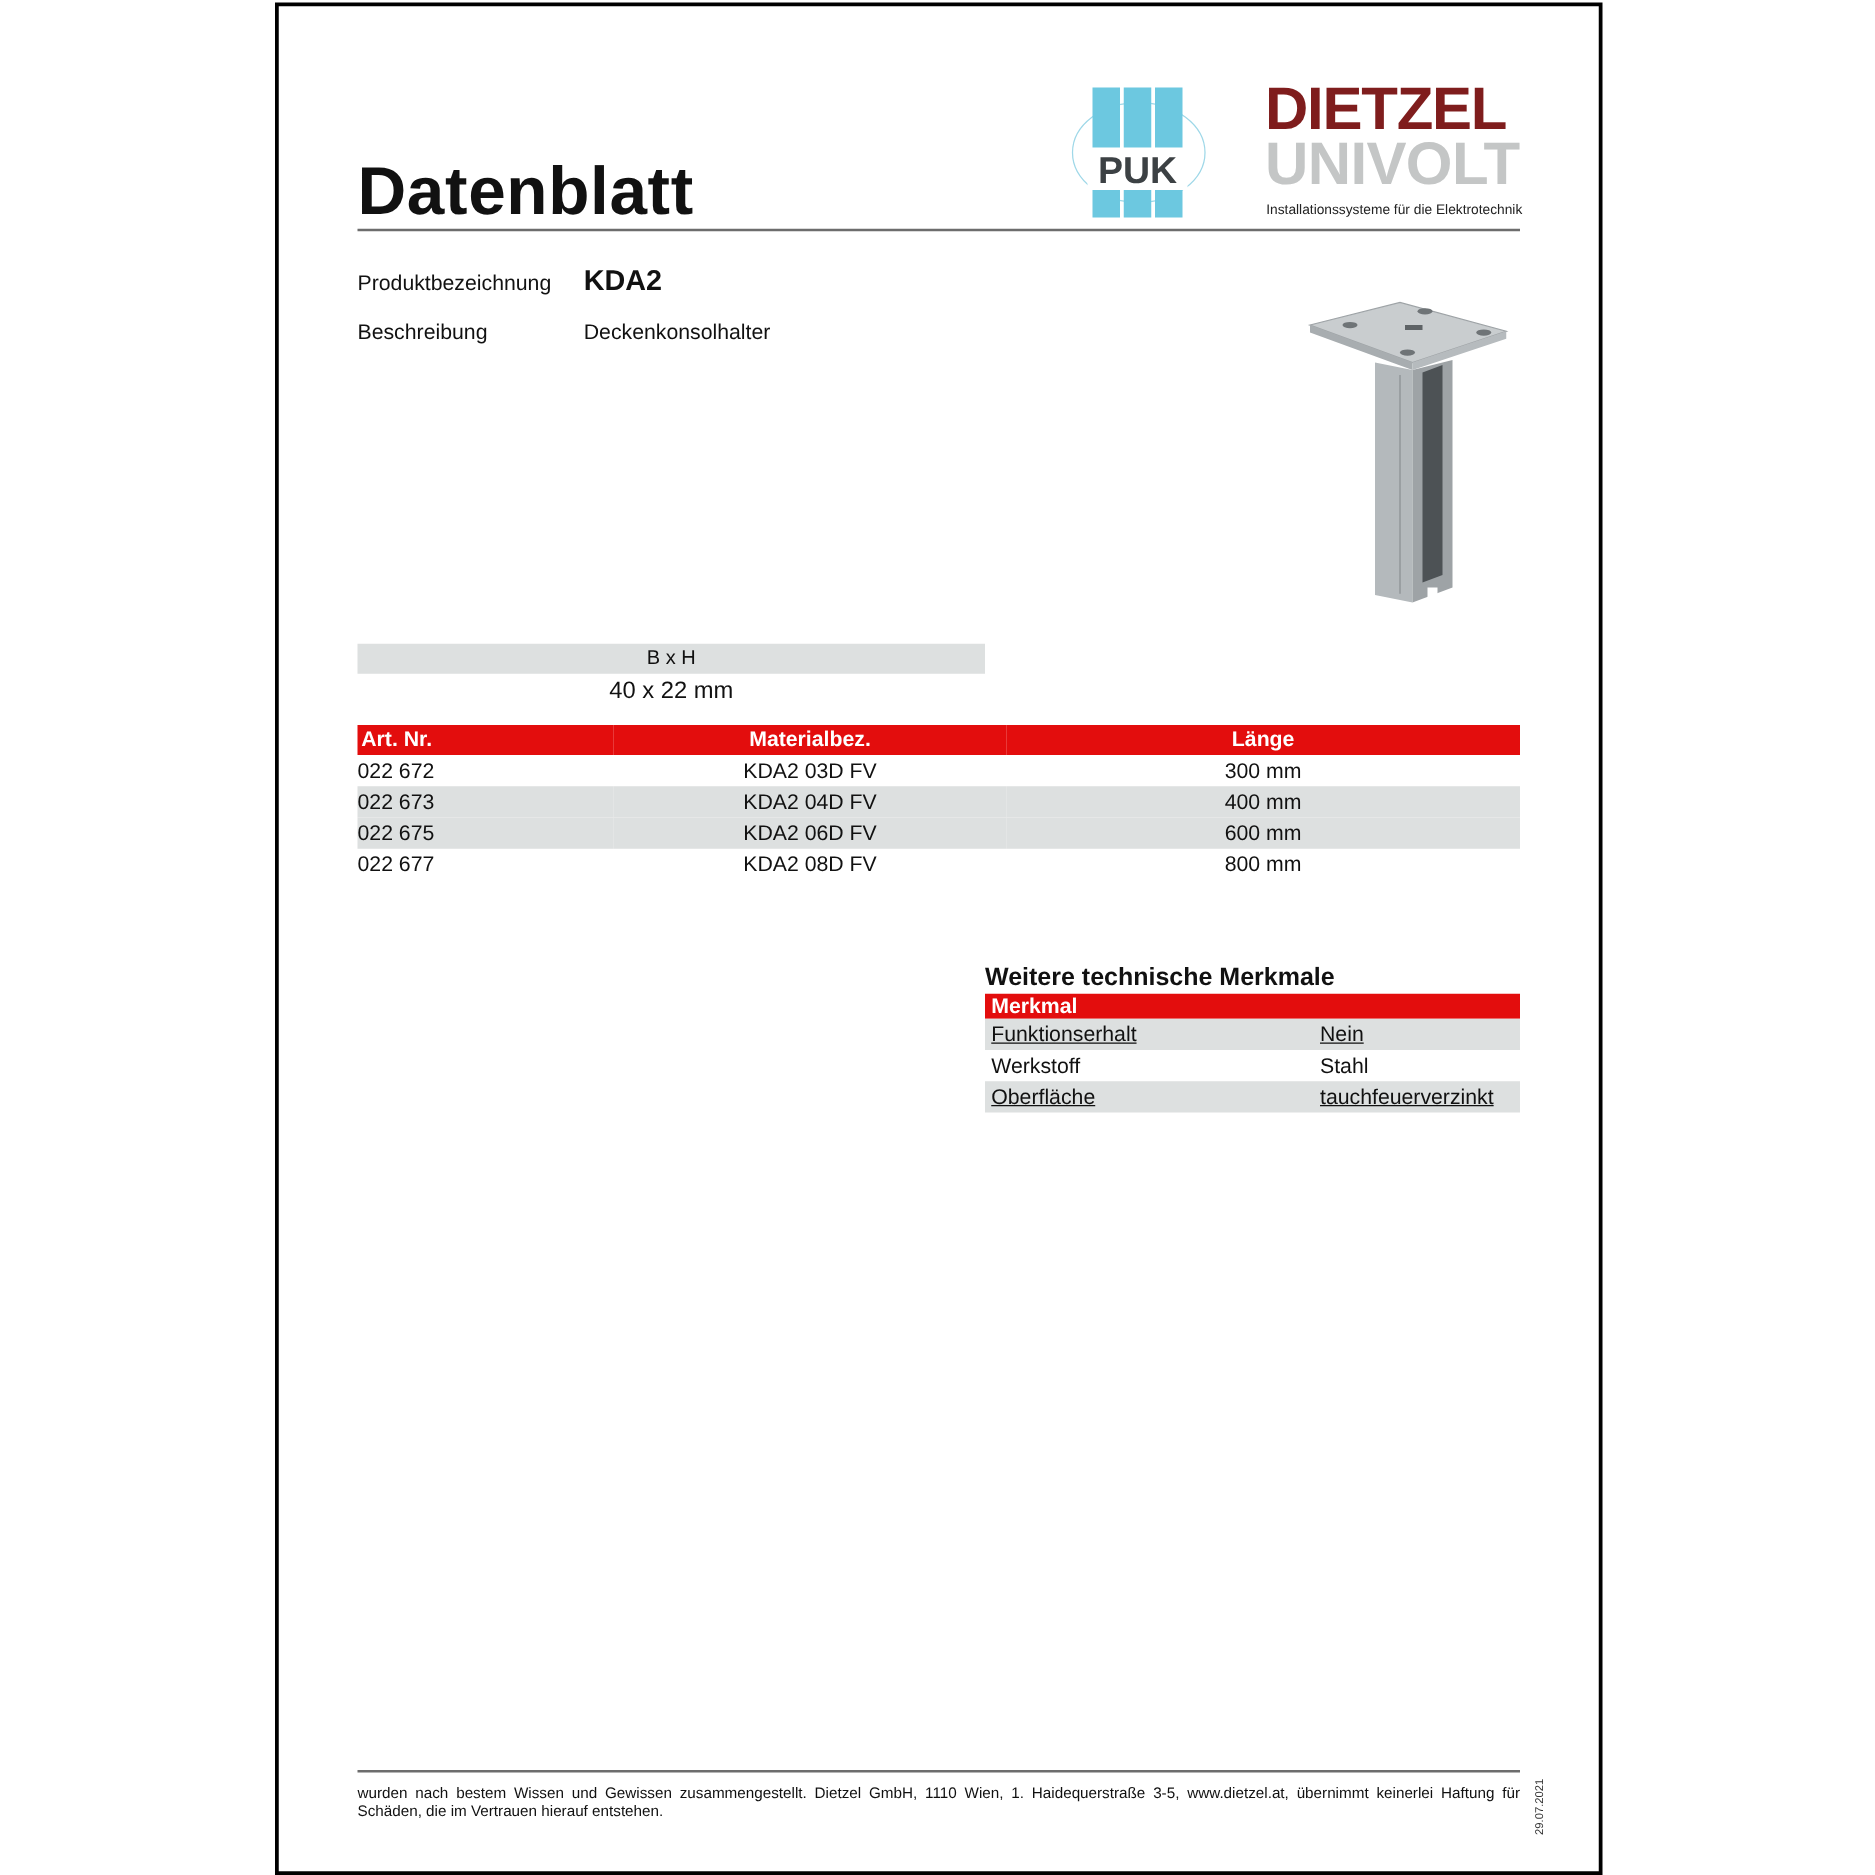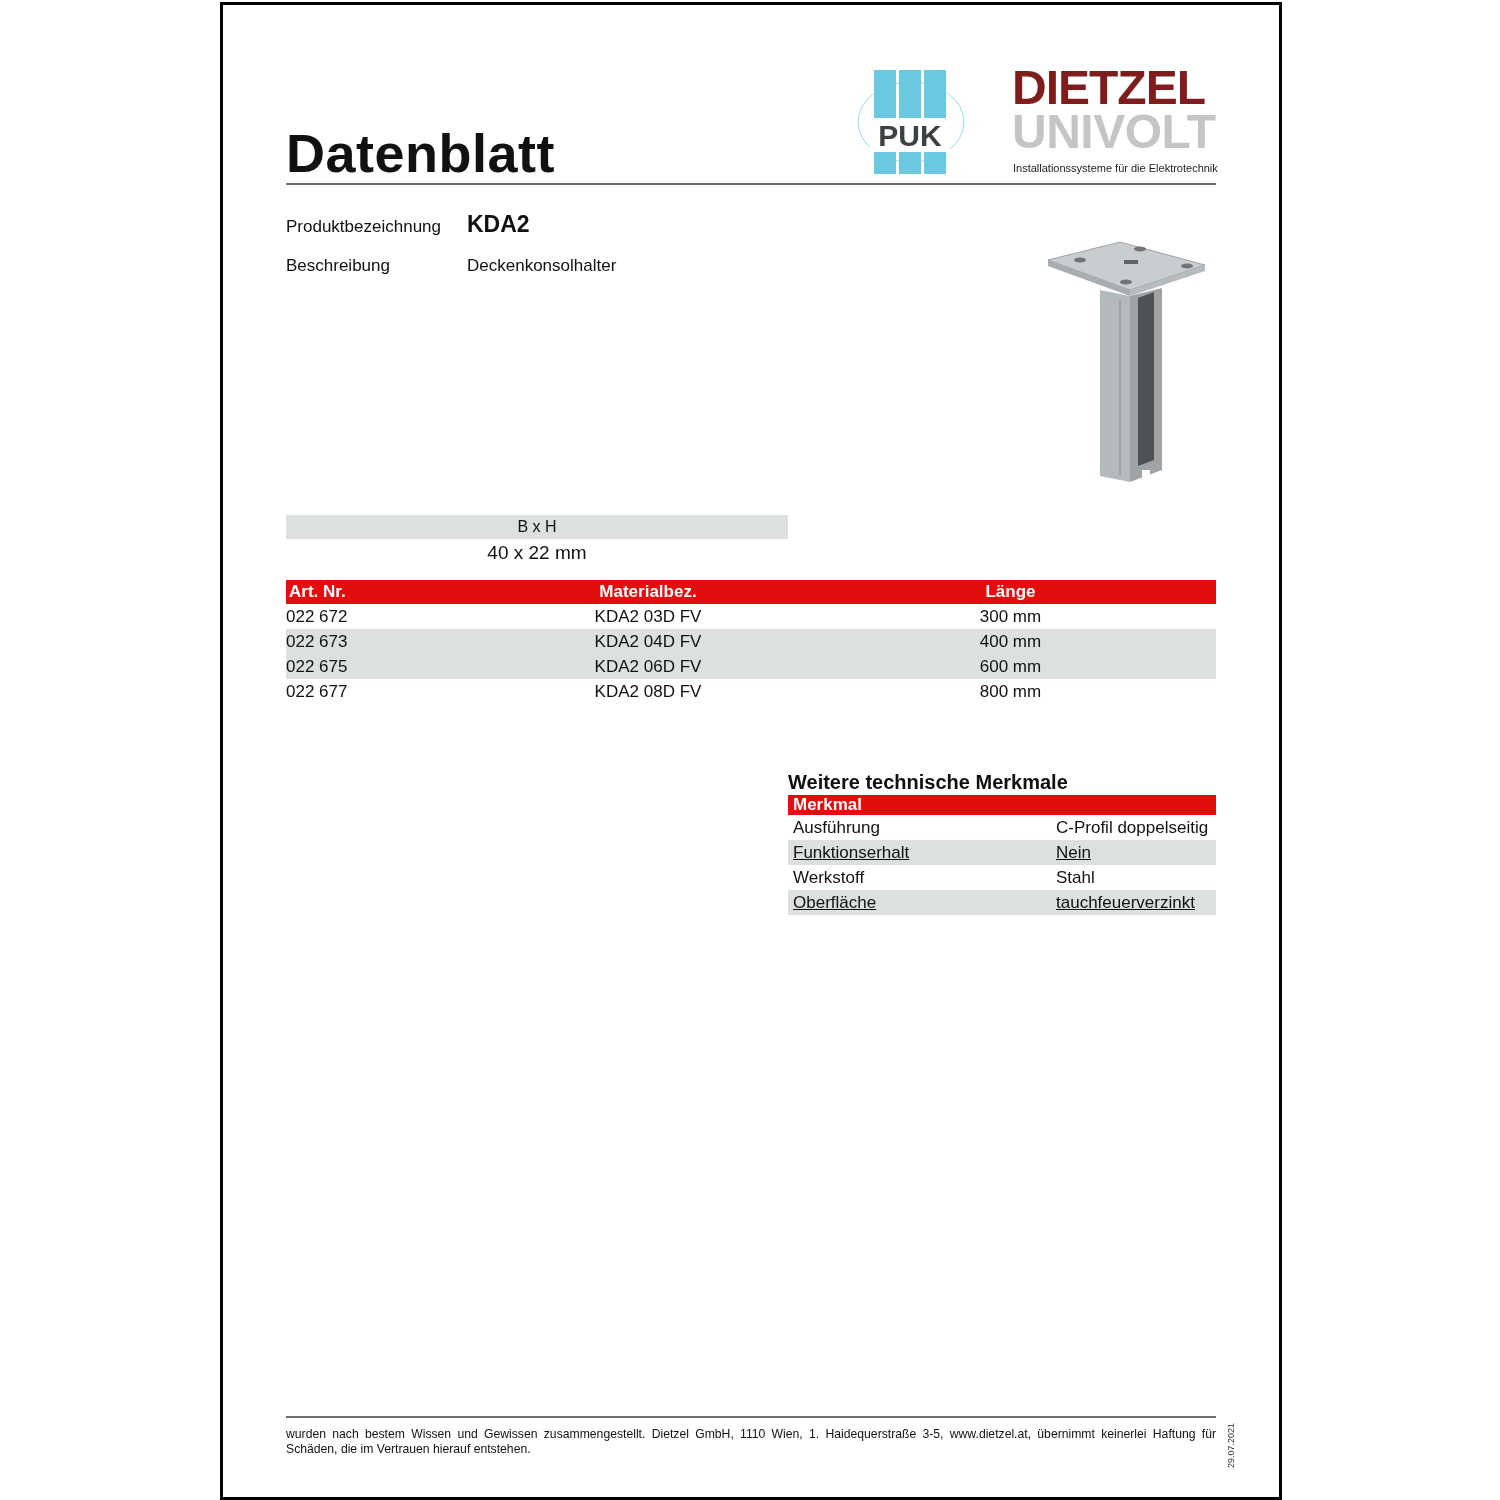--- a/index.html
+++ b/index.html
@@ -149,24 +149,20 @@
 </table>
 
 <div class="abs feat-title">Weitere technische Merkmale</div>
 <table class="abs feat-table">
   <thead>
     <tr>
       <th colspan="2">Merkmal</th>
     </tr>
   </thead>
   <tbody>
-    <tr>
-      <td>Ausführung</td>
-      <td class="fv">C-Profil doppelseitig</td>
-    </tr>
     <tr class="alt">
       <td>Funktionserhalt</td>
       <td class="fv">Nein</td>
     </tr>
     <tr>
       <td>Werkstoff</td>
       <td class="fv">Stahl</td>
     </tr>
     <tr class="alt">
       <td>Oberfläche</td>

